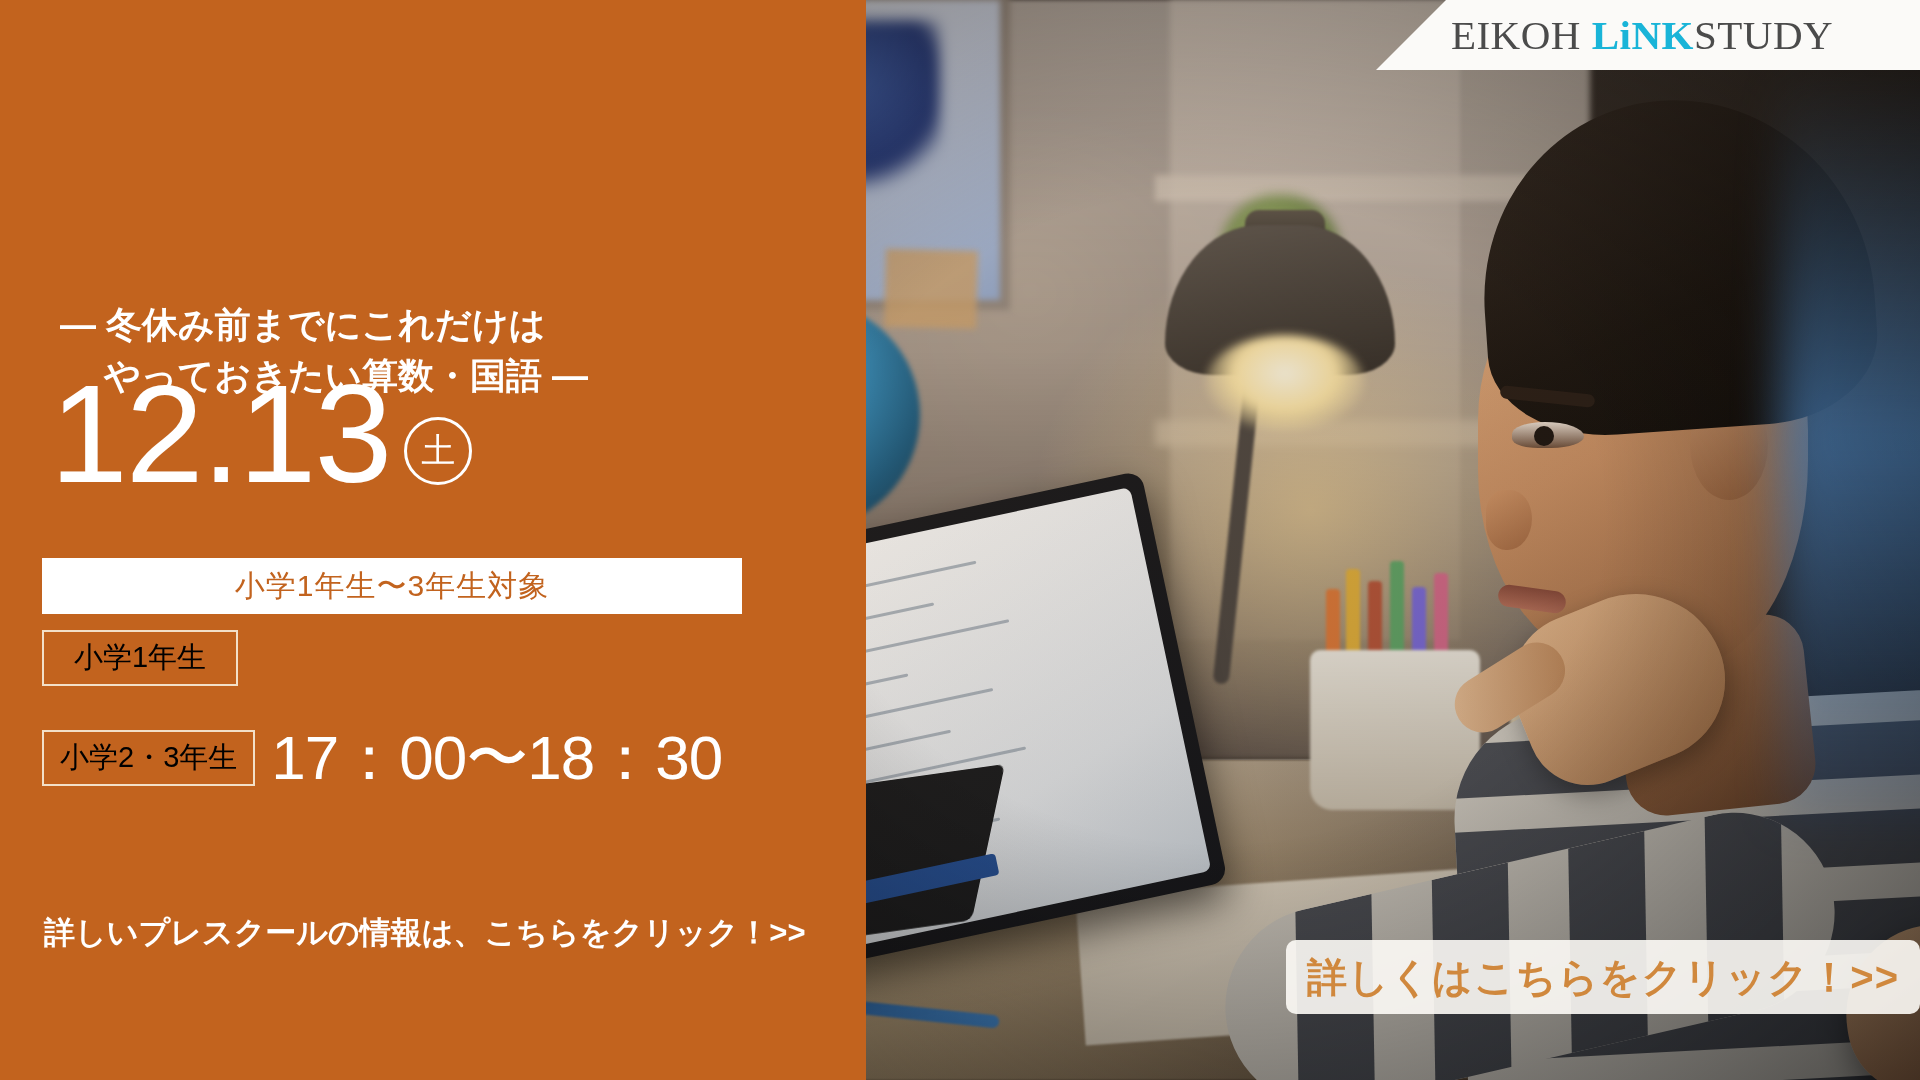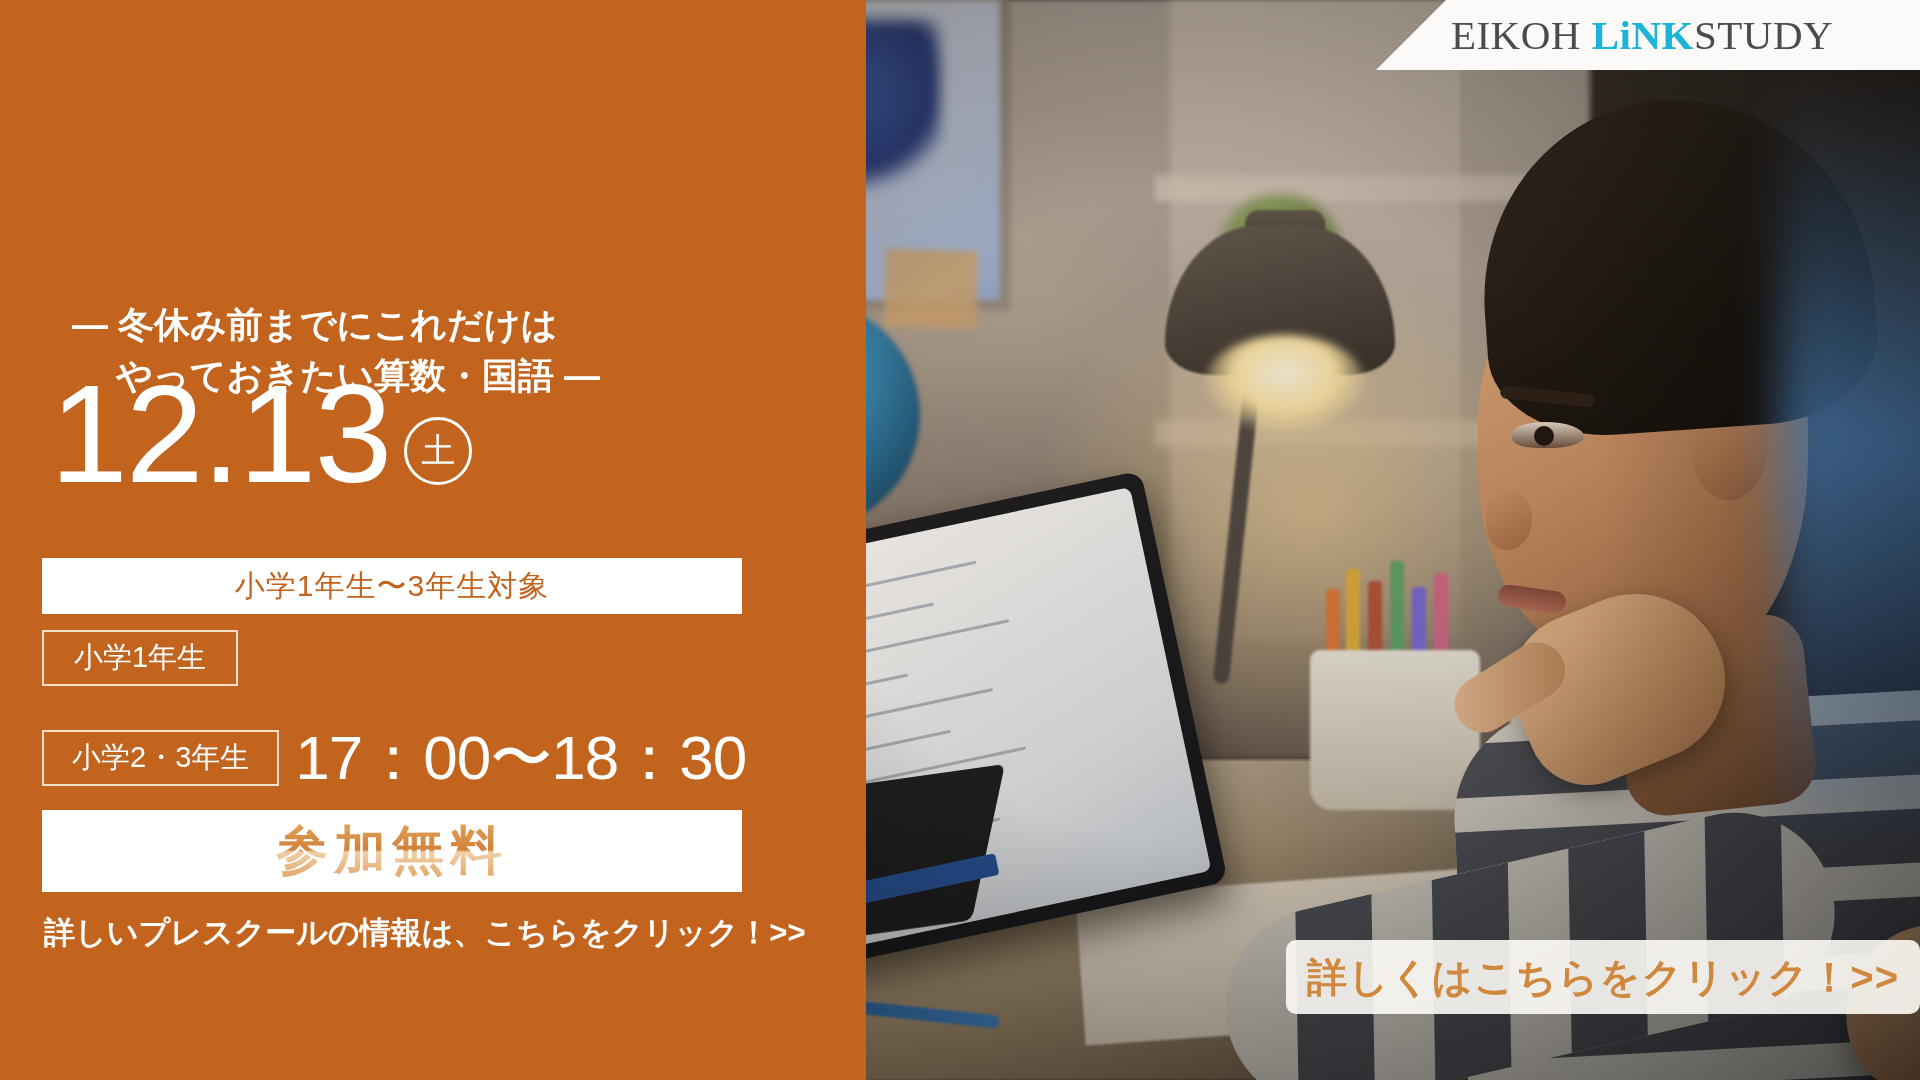--- a/index.html
+++ b/index.html
@@ -101,37 +101,37 @@
         background:linear-gradient(180deg,rgba(70,150,255,.0),rgba(90,170,255,.75),rgba(40,110,220,.15));filter:blur(22px);}
   .vignette{position:absolute;inset:0;background:radial-gradient(ellipse 80% 75% at 42% 48%,rgba(0,0,0,0) 40%,rgba(0,0,0,.55) 100%);}
   .warmcast{position:absolute;inset:0;background:linear-gradient(150deg,rgba(255,180,90,.10),rgba(0,0,0,.22));}
 
   
   .panel{position:absolute;left:0;top:0;width:866px;height:1080px;background:#c2631e;}
 
   .title{position:absolute;left:55px;top:26px;width:800px;color:#fff;font-weight:700;
          font-size:83px;line-height:1.03;letter-spacing:-.5px;white-space:pre-line;}
   .subtitle{position:absolute;left:60px;top:248px;width:780px;color:#fff;font-weight:700;
-         font-size:36px;line-height:1.42;white-space:pre-line;margin-left:12px;}
+         font-size:36px;line-height:1.42;white-space:pre-line;}
   .sub-l2{display:block;padding-left:44px;}
 
   .dateRow{position:absolute;left:50px;top:370px;display:flex;align-items:flex-end;}
   .dateNum{color:#fff;font-size:140px;font-weight:400;line-height:.92;letter-spacing:-2px;}
   .dow{display:inline-flex;align-items:center;justify-content:center;width:62px;height:62px;
        border:3.5px solid #fff;border-radius:50%;color:#fff;font-size:34px;font-weight:400;
        margin-left:14px;margin-bottom:14px;}
 
   .targetBar{position:absolute;left:42px;top:558px;width:700px;height:56px;background:#fff;
        display:flex;align-items:center;justify-content:center;}
   .targetBar span{color:#c2631e;font-size:30px;font-weight:400;letter-spacing:1px;}
 
   .timeRow{position:absolute;left:42px;display:flex;align-items:center;}
   .timeRow.r1{top:630px;}
   .timeRow.r2{top:716px;}
-  .gradeTag{border:2.5px solid #f3e0c8;color:#ffffff;font-size:29px;padding:6px 28px;
+  .gradeTag{border:2.5px solid #f3e0c8;color:#000000;font-size:29px;padding:6px 16px;
        min-width:196px;box-sizing:border-box;text-align:center;white-space:nowrap;}
   .timeVal{color:#fff;font-size:62px;font-weight:400;margin-left:16px;white-space:nowrap;letter-spacing:-1px;}
 
   .freeBar{position:absolute;left:42px;top:810px;width:700px;height:82px;background:#fff;
        display:flex;align-items:center;justify-content:center;}
   .freeBar span{font-size:52px;font-weight:700;letter-spacing:6px;
        background:linear-gradient(180deg,#e8a85f 0%,#d2823a 48%,#f0cfa6 52%,#dd9a58 100%);
        -webkit-background-clip:text;background-clip:text;color:transparent;}
 
   .panelLink{position:absolute;left:44px;top:912px;width:700px;text-align:center;color:#fff;
@@ -252,23 +252,20 @@
     </div>
 
     <div class="timeRow r1">
       <span class="gradeTag">小学1年生</span>
     </div>
     <div class="timeRow r2">
       <span class="gradeTag">小学2・3年生</span>
       <span class="timeVal">17：00〜18：30</span>
     </div>
 
-    <div class="freeBar">
-      <span>参加無料</span>
-    </div>
 
     <div class="panelLink">詳しいプレスクールの情報は、こちらをクリック！&gt;&gt;</div>
   </div>
 
   <div class="logoWrap">
     <div class="logoText">
       <span class="a">EIKOH </span><span class="b">LiNK</span><span class="c">STUDY</span>
     </div>
   </div>
 

